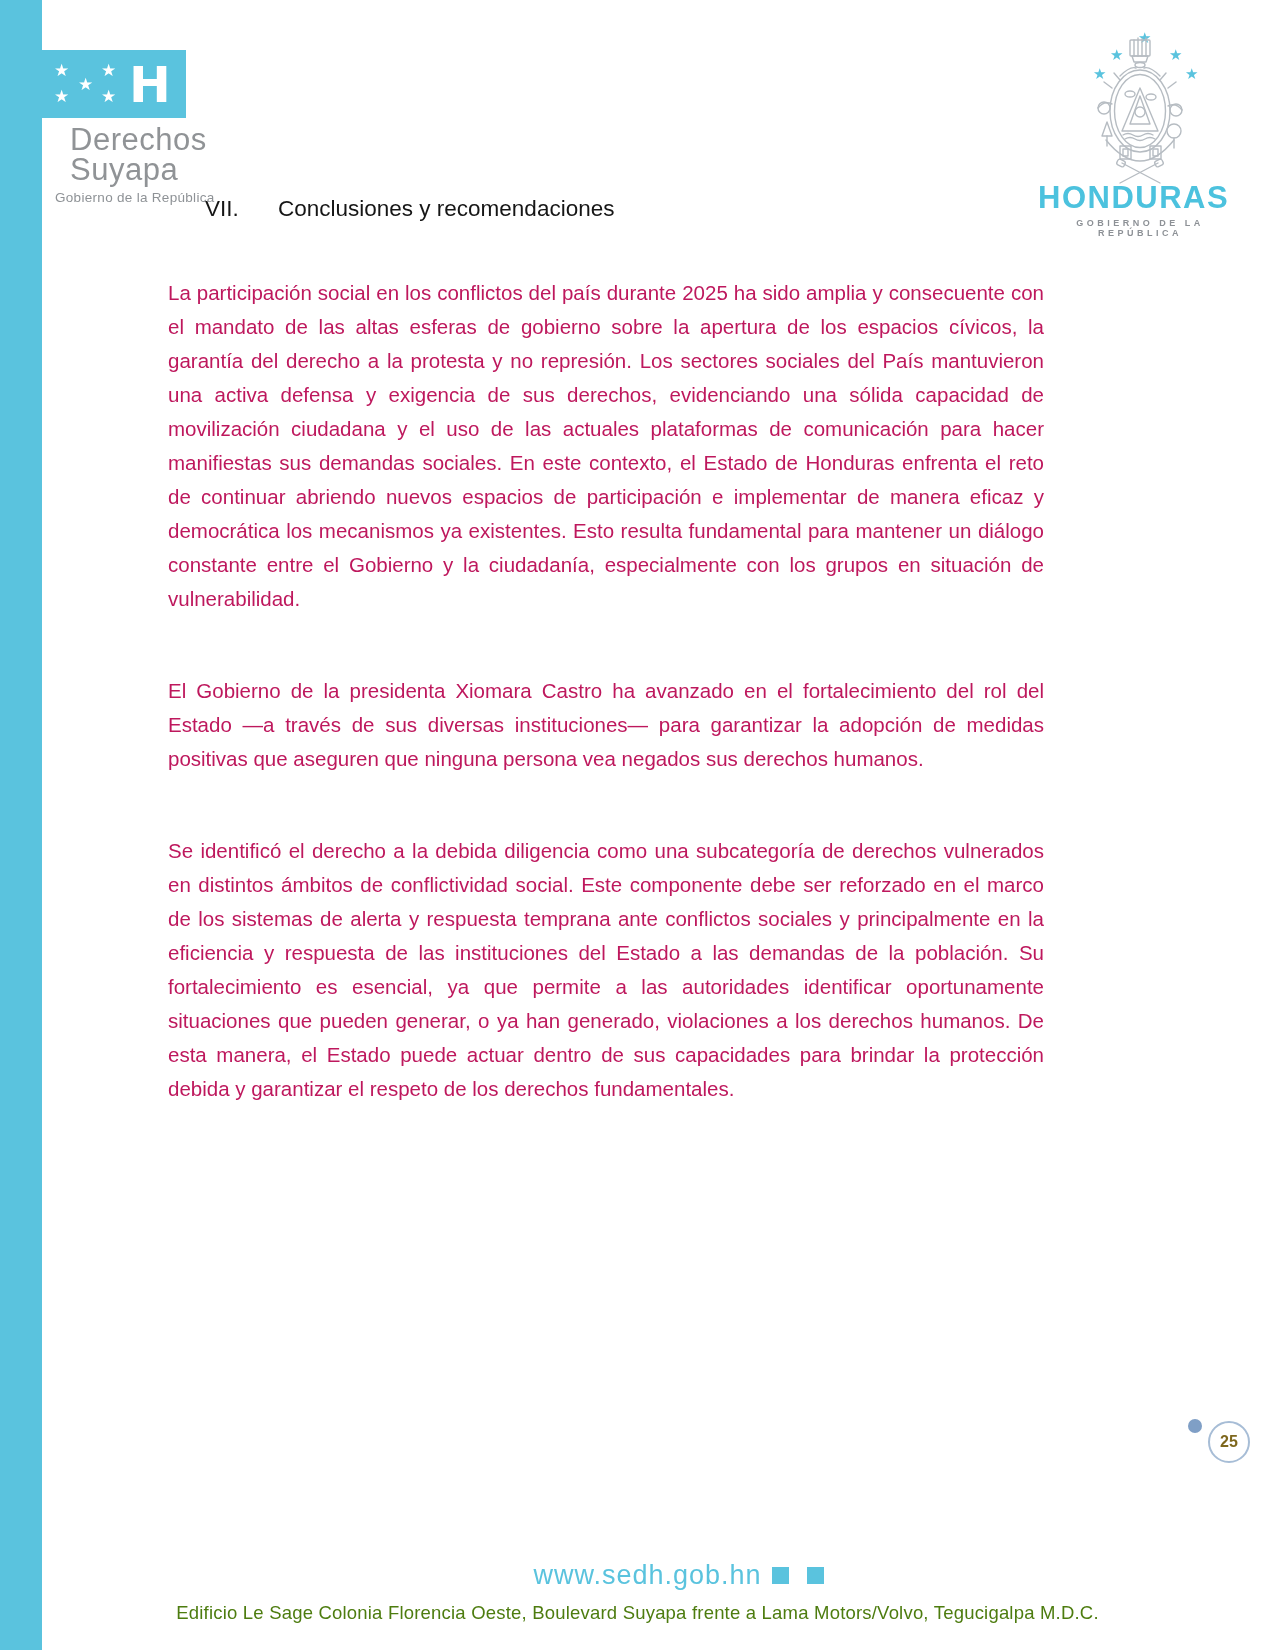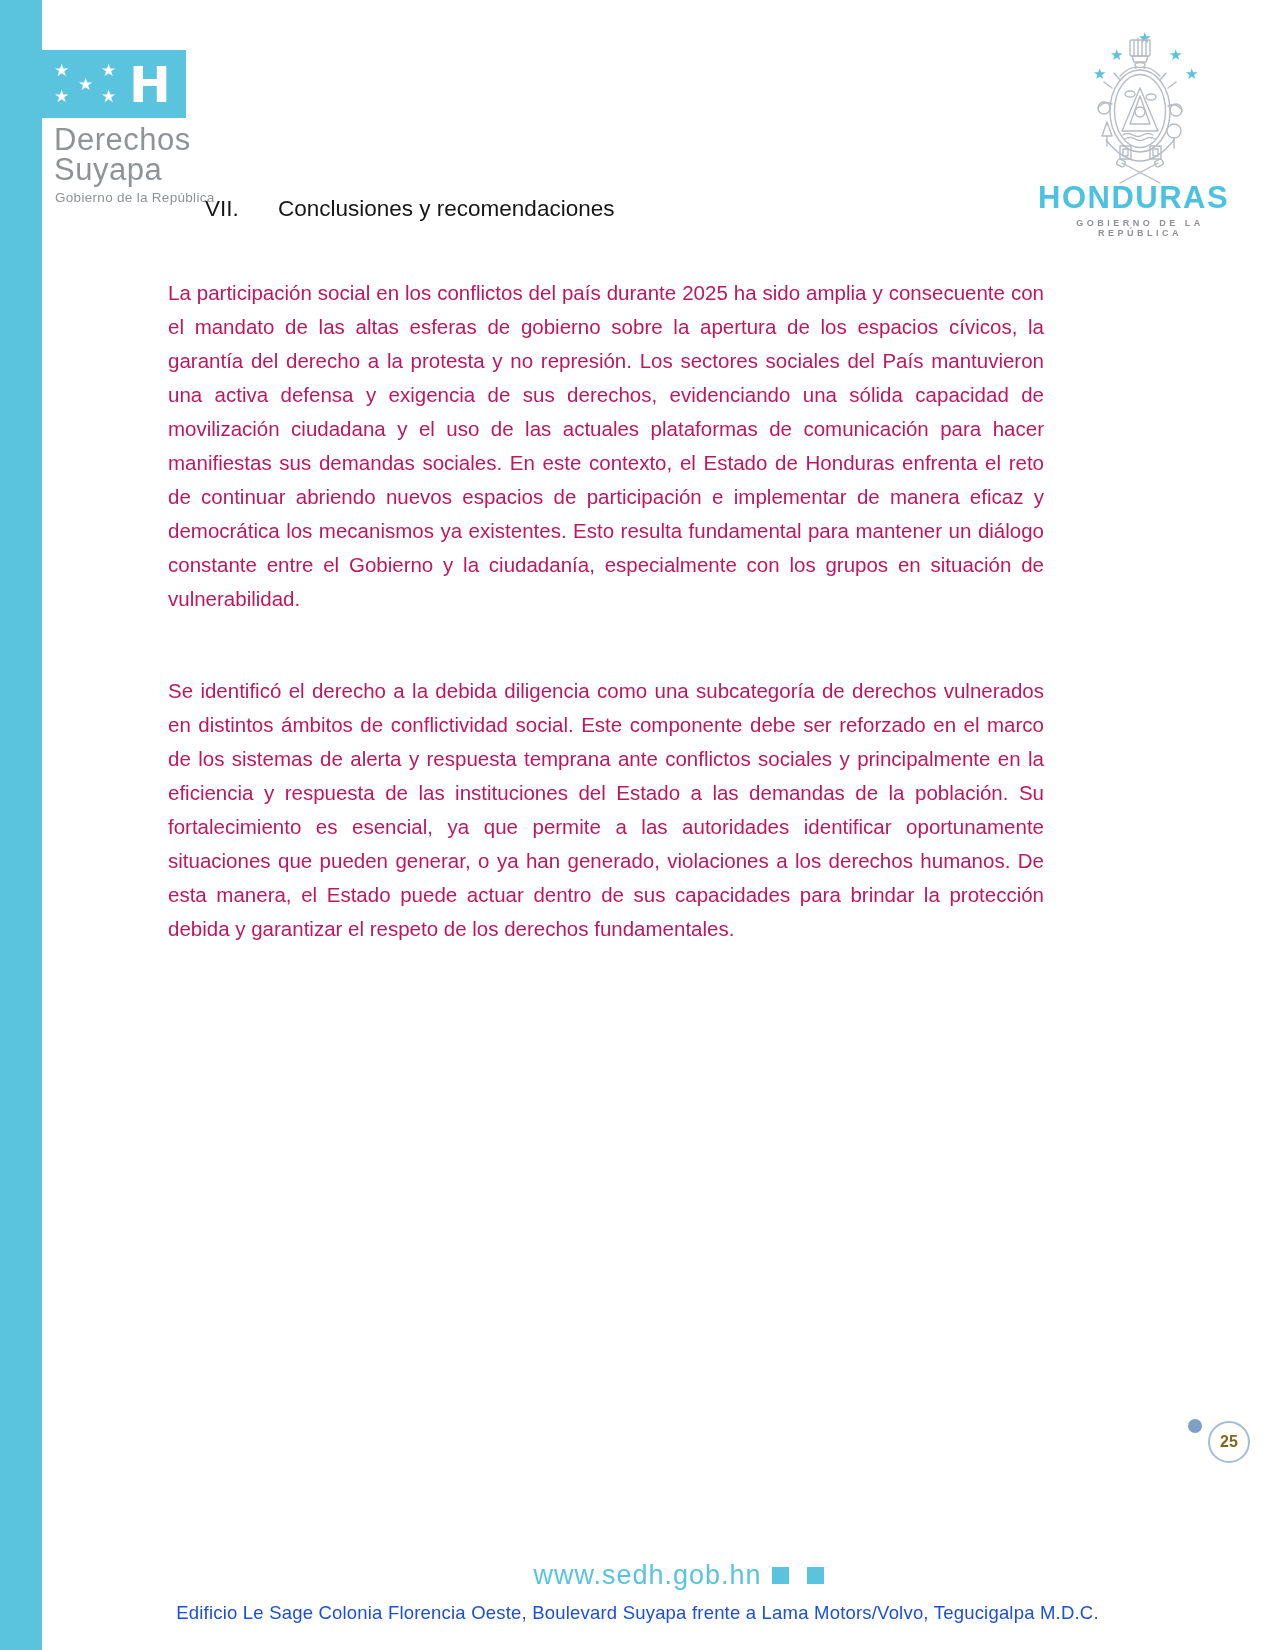--- a/index.html
+++ b/index.html
@@ -35,21 +35,21 @@
   .flag .star.s3 { left: 36px;  top: 26px; }
   .flag .star.s4 { left: 12px;  top: 38px; }
   .flag .star.s5 { left: 59px;  top: 38px; }
   .flag .hletter {
     position: absolute; left: 87px; top: 6px;
     color: #ffffff; font-size: 50px; font-weight: 800;
     font-family: "DejaVu Sans", sans-serif;
     letter-spacing: 0;
   }
   .brand-name {
-    margin-top: 7px; margin-left: 12px;
+    margin-top: 7px; margin-left: 28px;
     color: #909396; font-size: 31px; line-height: 30px;
     letter-spacing: 0.5px;
   }
   .brand-tagline {
     margin-top: 5px; margin-left: 13px;
     color: #8e9296; font-size: 13.5px; letter-spacing: 0.3px;
   }
 
   
   .gov { position: absolute; left: 1038px; top: 20px; width: 204px; height: 216px; }
@@ -107,21 +107,21 @@
   .footer-url {
     color: #5ac3de; font-size: 27px; letter-spacing: 1px;
     font-weight: 400;
   }
   .fsq { width: 17px; height: 17px; background: #5ac3de; display: inline-block; }
   .fsq.one { margin-left: 10px; }
   .fsq.two { margin-left: 18px; }
   .footer-address {
     position: absolute; left: 0; top: 1602px; width: 1275px;
     text-align: center;
-    color: #1d4ed8; font-size: 18.5px; letter-spacing: 0.2px;
+    color: #4d7c0f; font-size: 18.5px; letter-spacing: 0.2px;
   }
 </style>
 </head>
 <body>
 
 <div class="accent-bar"></div>
 
 <div class="brand">
   <div class="flag">
     <span class="star s1">★</span>
@@ -200,20 +200,21 @@
   <div class="gov-country">HONDURAS</div>
   <div class="gov-tagline">GOBIERNO DE LA REPÚBLICA</div>
 </div>
 
 <main class="doc">
   <div class="heading">
     <span class="num">VII.</span>
     <span class="ttl">Conclusiones y recomendaciones</span>
   </div>
   <p class="para">La participación social en los conflictos del país durante 2025 ha sido amplia y consecuente con el mandato de las altas esferas de gobierno sobre la apertura de los espacios cívicos, la garantía del derecho a la protesta y no represión.  Los sectores sociales del País mantuvieron una activa defensa y exigencia de sus derechos, evidenciando una sólida capacidad de movilización ciudadana y el uso de las actuales plataformas de comunicación para hacer manifiestas sus demandas sociales. En este contexto, el Estado de Honduras enfrenta el reto de continuar abriendo nuevos espacios de participación e implementar de manera eficaz y democrática los mecanismos ya existentes. Esto resulta fundamental para mantener un diálogo constante entre el Gobierno y la ciudadanía, especialmente con los grupos en situación de vulnerabilidad.</p>
+  <p class="para">El Gobierno de la presidenta Xiomara Castro ha avanzado en el fortalecimiento del rol del Estado —a través de sus diversas instituciones— para garantizar la adopción de medidas positivas que aseguren que ninguna persona vea negados sus derechos humanos.</p>
   <p class="para">Se identificó el derecho a la debida diligencia como una subcategoría de derechos vulnerados en distintos ámbitos de conflictividad social. Este componente debe ser reforzado en el marco de los sistemas de alerta y respuesta temprana ante conflictos sociales y principalmente en la eficiencia y respuesta de las instituciones del Estado a las demandas de la población. Su fortalecimiento es esencial, ya que permite a las autoridades identificar oportunamente situaciones que pueden generar, o ya han generado, violaciones a los derechos humanos. De esta manera, el Estado puede actuar dentro de sus capacidades para brindar la protección debida y garantizar el respeto de los derechos fundamentales.</p>
 </main>
 
 <div class="badge">
   <div class="ring">
     <span>25</span>
   </div>
   <div class="dot"></div>
 </div>
 

